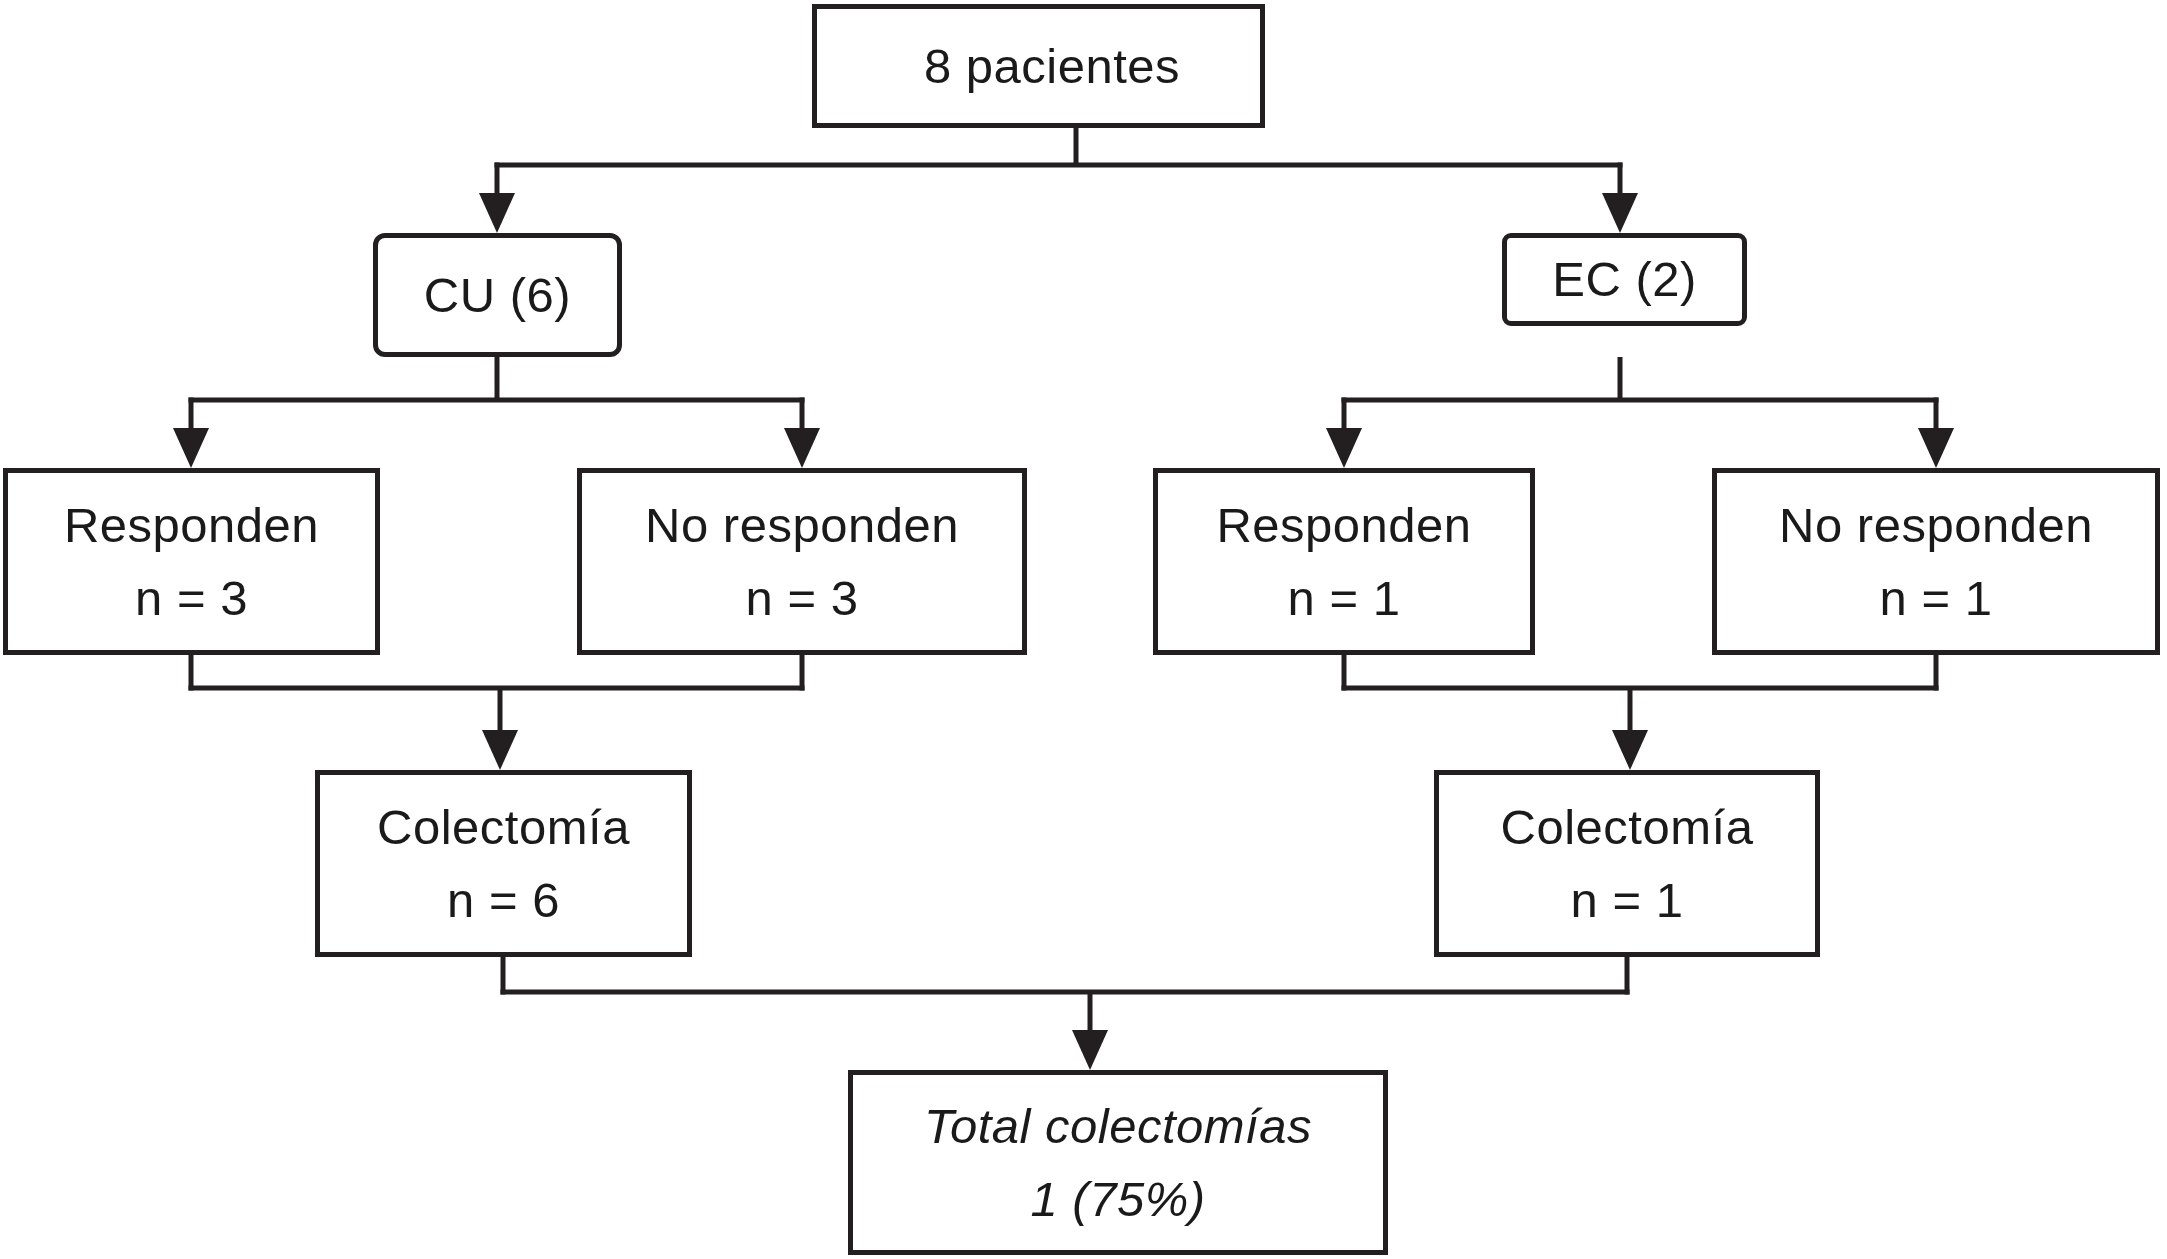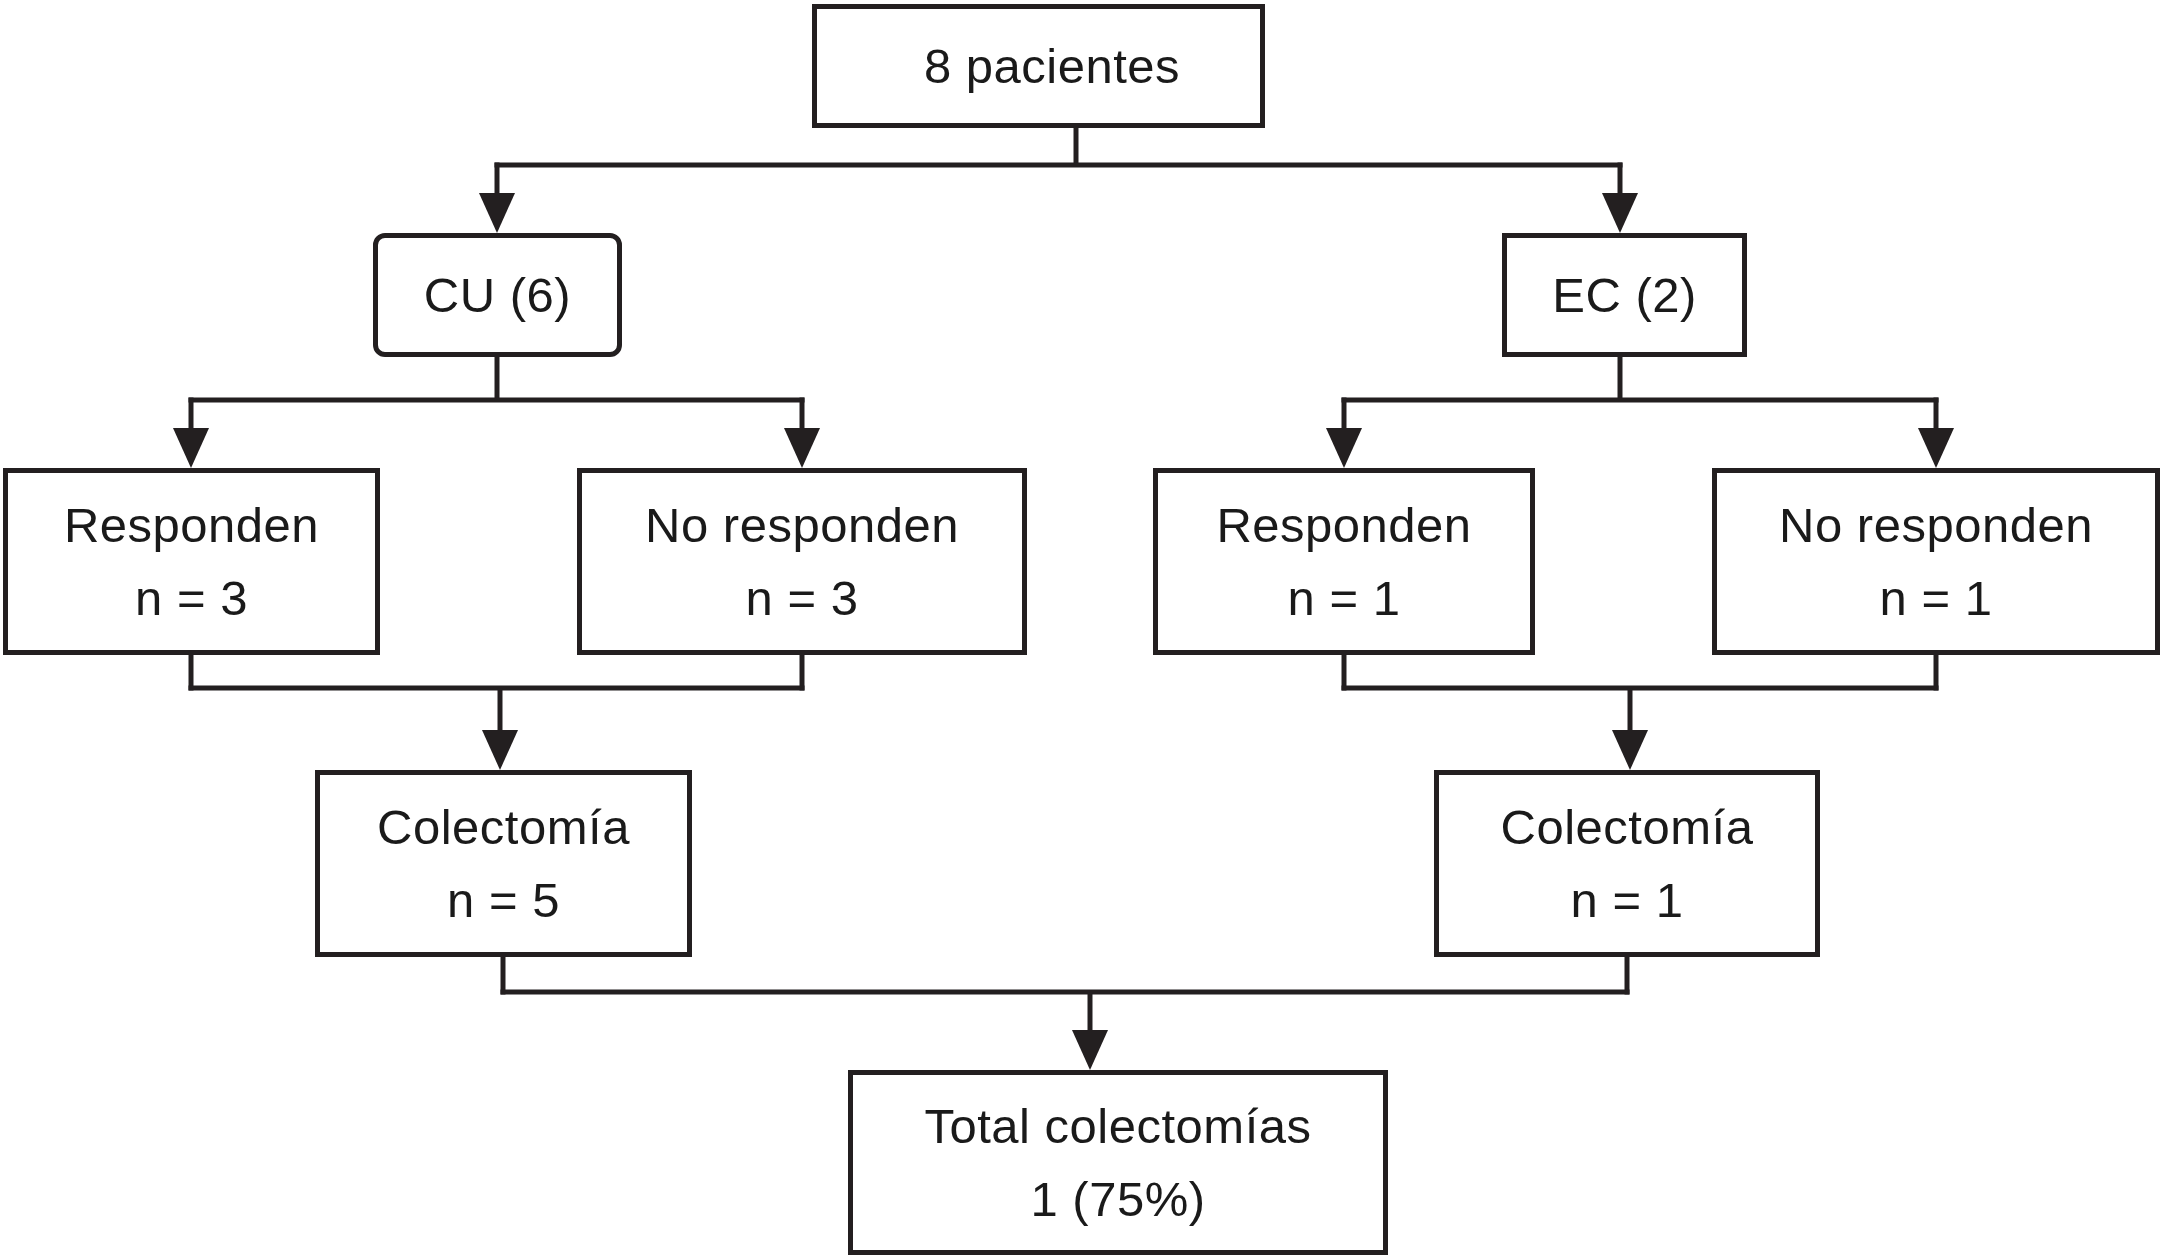--- a/index.html
+++ b/index.html
@@ -97,21 +97,21 @@
   </svg>
 
   <div class="node" style="left:812px; top:4px; width:453px; height:124px;padding-left:27px;">
     <div class="txt">8 pacientes</div>
   </div>
 
   <div class="node" style="left:373px; top:233px; width:249px; height:124px;border-radius:12px;">
     <div class="txt">CU (6)</div>
   </div>
 
-  <div class="node" style="left:1502px; top:233px; width:245px; height:124px;">
+  <div class="node" style="left:1502px; top:233px; width:245px; height:93px;border-radius:9px;">
     <div class="txt">EC (2)</div>
   </div>
 
   <div class="node" style="left:3px; top:468px; width:377px; height:187px;">
     <div class="txt">Responden</div>
     <div class="txt">n = 3</div>
   </div>
 
   <div class="node" style="left:577px; top:468px; width:450px; height:187px;">
     <div class="txt">No responden</div>
@@ -123,26 +123,26 @@
     <div class="txt">n = 1</div>
   </div>
 
   <div class="node" style="left:1712px; top:468px; width:448px; height:187px;">
     <div class="txt">No responden</div>
     <div class="txt">n = 1</div>
   </div>
 
   <div class="node" style="left:315px; top:770px; width:377px; height:187px;">
     <div class="txt">Colectomía</div>
-    <div class="txt">n = 5</div>
+    <div class="txt">n = 6</div>
   </div>
 
   <div class="node" style="left:1434px; top:770px; width:386px; height:187px;">
     <div class="txt">Colectomía</div>
     <div class="txt">n = 1</div>
   </div>
 
-  <div class="node" style="left:848px; top:1070px; width:540px; height:185px;">
+  <div class="node" style="left:848px; top:1070px; width:540px; height:185px;font-style:italic;">
     <div class="txt">Total colectomías</div>
     <div class="txt">1 (75%)</div>
   </div>
 
 </div>
 
 </body></html>

